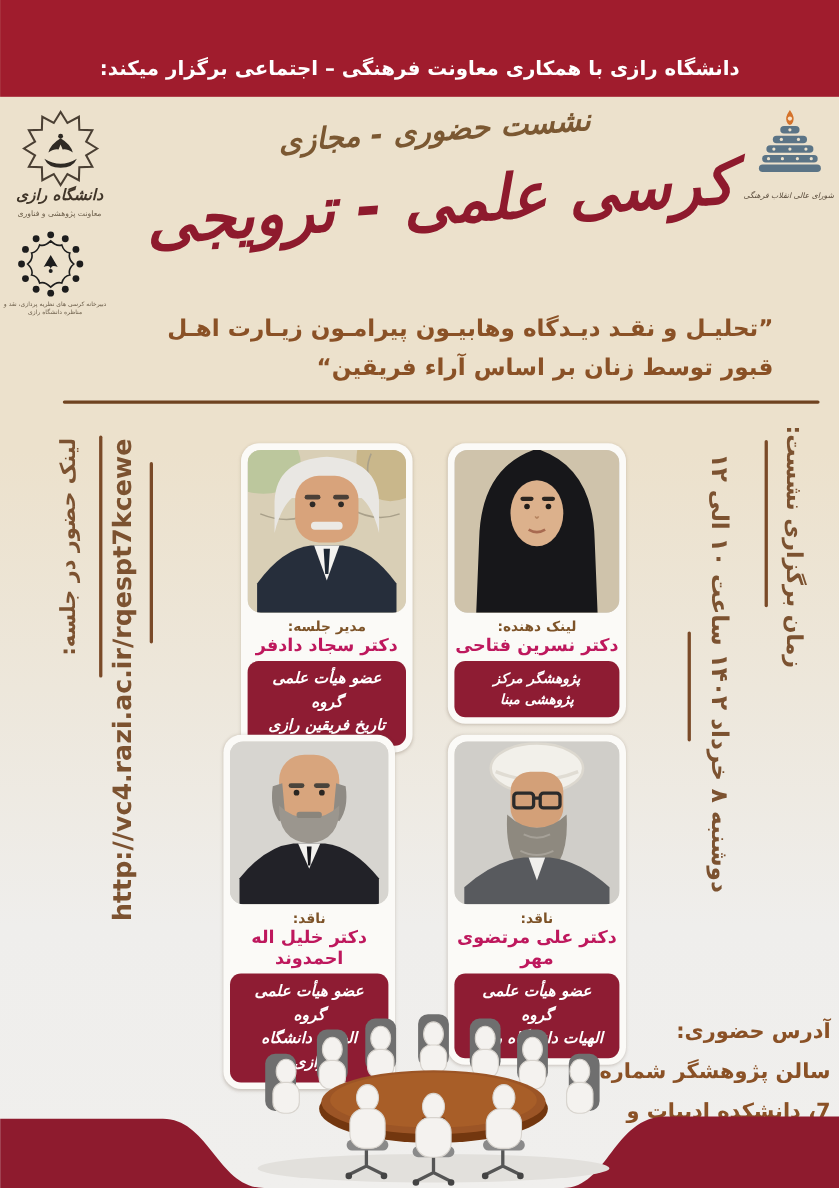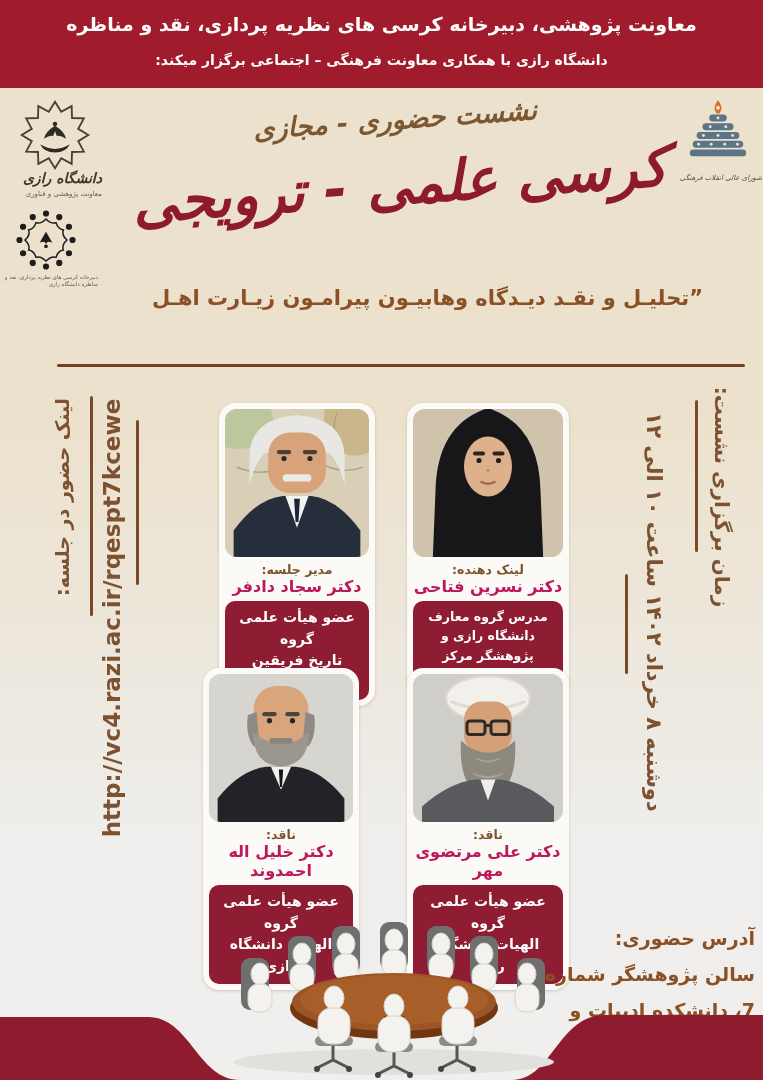--- a/index.html
+++ b/index.html
@@ -6,24 +6,24 @@
   html,body { width:763px; }
   body { font-family:"DejaVu Sans", sans-serif; }
   #poster {
     position:relative; width:763px; height:1080px; overflow:hidden;
     background:linear-gradient(180deg,#ece1cc 0%,#ece1cc 38%,#ede7db 58%,#efeeec 78%,#f0efed 100%);
   }
   
   .header { position:absolute; top:0; left:0; width:763px; height:88px; background:#a01c2d; }
   .header .h-line { position:absolute; width:100%; text-align:center; color:#fff; font-weight:bold; }
   .h1 { top:13px; font-size:19px; }
-  .h2 { top:52px; font-size:14px; }
+  .h2 { top:52px; font-size:18px; }
   
   .logo { position:absolute; }
-  .logo-caption { position:absolute; color:#3f3428; font-weight:bold; }
+  .logo-caption { position:absolute; text-align:center; color:#3f3428; font-weight:bold; }
   .tiny { font-weight:normal; color:#6a5c48; }
   
   .t-session { position:absolute; top:104px; left:0; width:790px; text-align:center; font-size:27px; font-weight:bold;
                color:#7b5832; transform:rotate(-4deg); font-style:italic; }
   .t-main { position:absolute; top:152px; left:0; width:800px; text-align:center; font-size:56px; font-weight:bold;
             color:#8e1a2d; transform:rotate(-4deg); font-style:italic; letter-spacing:1px; }
   .t-topic { position:absolute; left:60px; width:643px; font-size:21px; font-weight:bold; color:#8a5126; }
   .tp1 { top:286px; } .tp2 { top:322px; }
   .hr-main { position:absolute; top:364px; left:57px; width:688px; height:3px; background:#6f4320; border-radius:2px; }
   
@@ -33,36 +33,35 @@
   .vrule { position:absolute; width:3px; background:#7a4a28; border-radius:2px; }
   
   .person-card { position:absolute; width:156px; background:#fbfaf7; border-radius:16px;
                  padding:6px 6px 6px; box-shadow:0 1px 3px rgba(90,70,50,.25); }
   .card-b { width:162px; }
   .photo { width:100%; height:148px; border-radius:12px; overflow:hidden; background:#d5d2cc; }
   .photo svg { display:block; width:100%; height:100%; }
   .role { margin-top:5px; text-align:center; font-size:12.5px; font-weight:bold; color:#7d5328; }
   .pname { text-align:center; font-size:16px; font-weight:bold; color:#be185d; }
   .banner { margin-top:5px; background:#8e1c33; border-radius:10px; color:#fff; text-align:center;
-            font-weight:bold; font-size:14px; line-height:1.55; padding:6px 14px; }
+            font-weight:bold; font-size:14px; line-height:1.55; padding:6px 14px;font-style:italic; }
   .banner.small { font-size:12.5px; }
   
   .address { position:absolute; top:876px; right:8px; width:215px; text-align:right; font-size:19px;
              font-weight:bold; color:#8a5126; line-height:36px;margin-top:44px; }
   
   .band { position:absolute; left:0; bottom:0; width:763px; height:72px; }
   .illustration { position:absolute; left:205px; top:912px; width:378px; height:168px; }
 </style>
 </head>
 <body>
 
 <div id="poster">
 
   <div class="header">
-    <div class="h-line h1">معاونت پژوهشی، دبیرخانه کرسی های نظریه پردازی، نقد و مناظره</div>
     <div class="h-line h2">دانشگاه رازی با همکاری معاونت فرهنگی – اجتماعی برگزار میکند:</div>
   </div>
 
   <div class="logo" style="left:18px; top:98px; width:74px; height:74px;">
     <svg viewBox="0 0 80 80" width="74" height="74">
       <path fill="none" stroke="#4a3f33" stroke-width="2" d="M76,40 65.1,33.3 71.2,22 58.4,21.6 58,8.8 46.7,14.9 40,4 33.3,14.9 22,8.8 21.6,21.6 8.8,22 14.9,33.3 4,40 14.9,46.7 8.8,58 21.6,58.4 22,71.2 33.3,65.1 40,76 46.7,65.1 58,71.2 58.4,58.4 71.2,58 65.1,46.7 Z"></path>
       <path fill="#2f2a24" d="M40,30 q-10,6 -12,14 q6,-4 10,-3 l2,-5 l2,5 q4,-1 10,3 q-2,-8 -12,-14 Z"></path>
       <circle cx="40" cy="28" r="2.4" fill="#2f2a24"></circle>
       <path fill="#2f2a24" d="M24,50 q16,10 32,0 q-4,9 -16,9 q-12,0 -16,-9 Z"></path>
     </svg>
@@ -116,20 +115,21 @@
           <circle cx="42" cy="49.5" r="1.5"></circle>
           <circle cx="55" cy="49.5" r="1.5"></circle>
       </g>
     </svg>
   </div>
   <div class="logo-caption tiny" style="left:672px; top:174px; width:90px; font-size:7px; font-style:italic; color:#5a4c3c;">شورای عالی انقلاب فرهنگی</div>
 
   <div class="t-session">نشست حضوری - مجازی</div>
   <div class="t-main">کرسی علمی - ترویجی</div>
   <div class="t-topic tp1">”تحلیـل و نقـد دیـدگاه وهابیـون پیرامـون زیـارت اهـل</div>
+  <div class="t-topic tp2">قبور توسط زنان بر اساس آراء فریقین“</div>
   <div class="hr-main"></div>
 
   <div class="rot" style="left:722px; top:497px; font-size:20px;">زمان برگزاری نشست:</div>
   <div class="vrule" style="left:695px; top:400px; height:152px;"></div>
   <div class="rot" style="left:654px; top:612px; font-size:21px;">دوشنبه ۸ خرداد ۱۴۰۲ ساعت ۱۰ الی ۱۲</div>
   <div class="vrule" style="left:625px; top:574px; height:100px;"></div>
 
   <div class="rot-ccw" style="left:62px; top:497px; font-size:19px;">لینک حضور در جلسه:</div>
   <div class="vrule" style="left:90px; top:396px; height:220px;"></div>
   <div class="rot-ccw" style="left:112px; top:618px; font-size:23px; direction:ltr;">http://vc4.razi.ac.ir/rqespt7kcewe</div>
@@ -172,21 +172,20 @@
         <rect x="53" y="34" width="8" height="2.6" rx="1.3" fill="#2b2520"></rect>
         <circle cx="44" cy="40" r="1.7" fill="#221d19"></circle>
           <circle cx="57" cy="40" r="1.7" fill="#221d19"></circle>
         <path d="M49,46 q1,2 2,0" stroke="#b5835e" stroke-width="1" fill="none"></path>
         <path d="M45,54 q5,3 10,0" stroke="#a86a50" stroke-width="1.6" fill="none"></path>
       </svg>
     </div>
     <div class="role">لینک دهنده:</div>
     <div class="pname">دکتر نسرین فتاحی</div>
     <div class="banner small">
-      <div>مدرس گروه معارف دانشگاه رازی و</div>
       <div>پژوهشگر مرکز پژوهشی مبنا</div>
     </div>
   </div>
 
   <div class="person-card" style="left:203px; top:668px;">
     <div class="photo">
       <svg viewBox="0 0 100 110" preserveAspectRatio="xMidYMid slice">
         <rect width="100" height="110" fill="#d7d5d0"></rect>
         <rect x="31" y="12" width="38" height="46" rx="16" fill="#d8a57d"></rect>
         <path fill="#8f8b84" d="M27,32 q-2,14 4,22 l4,-2 l-2,-22 Z M73,32 q2,14 -4,22 l-4,-2 l2,-22 Z"></path>

